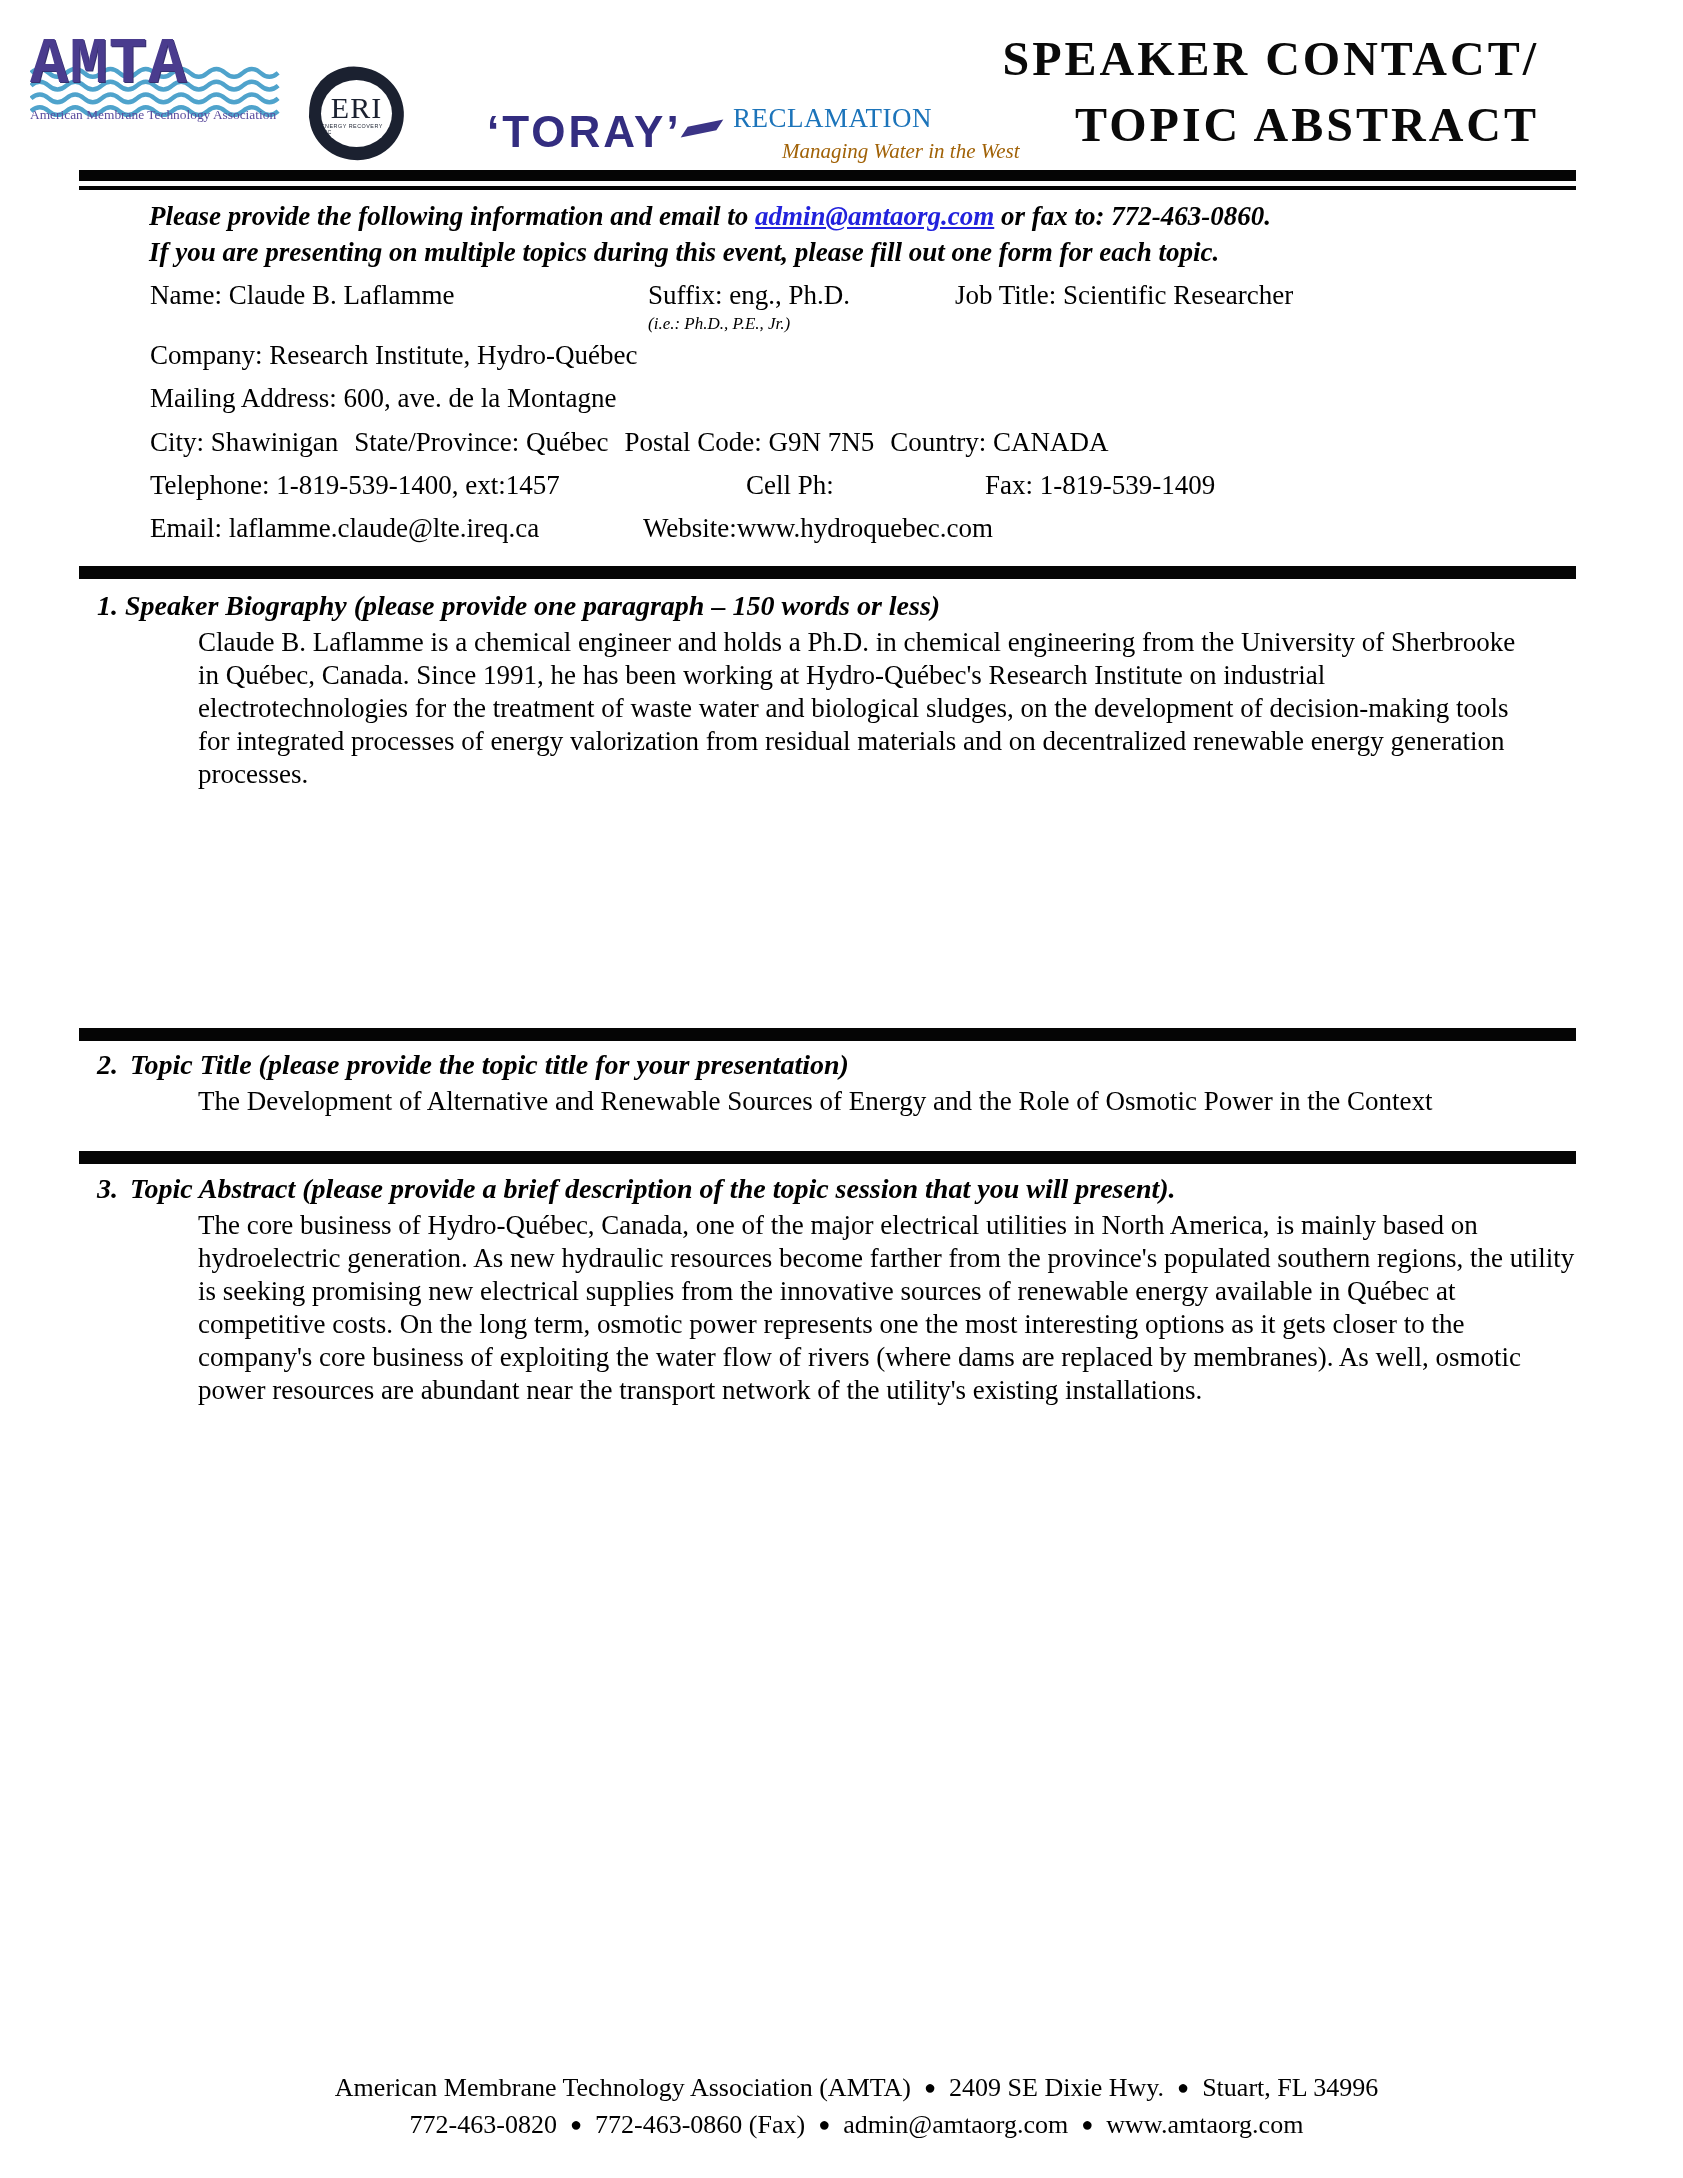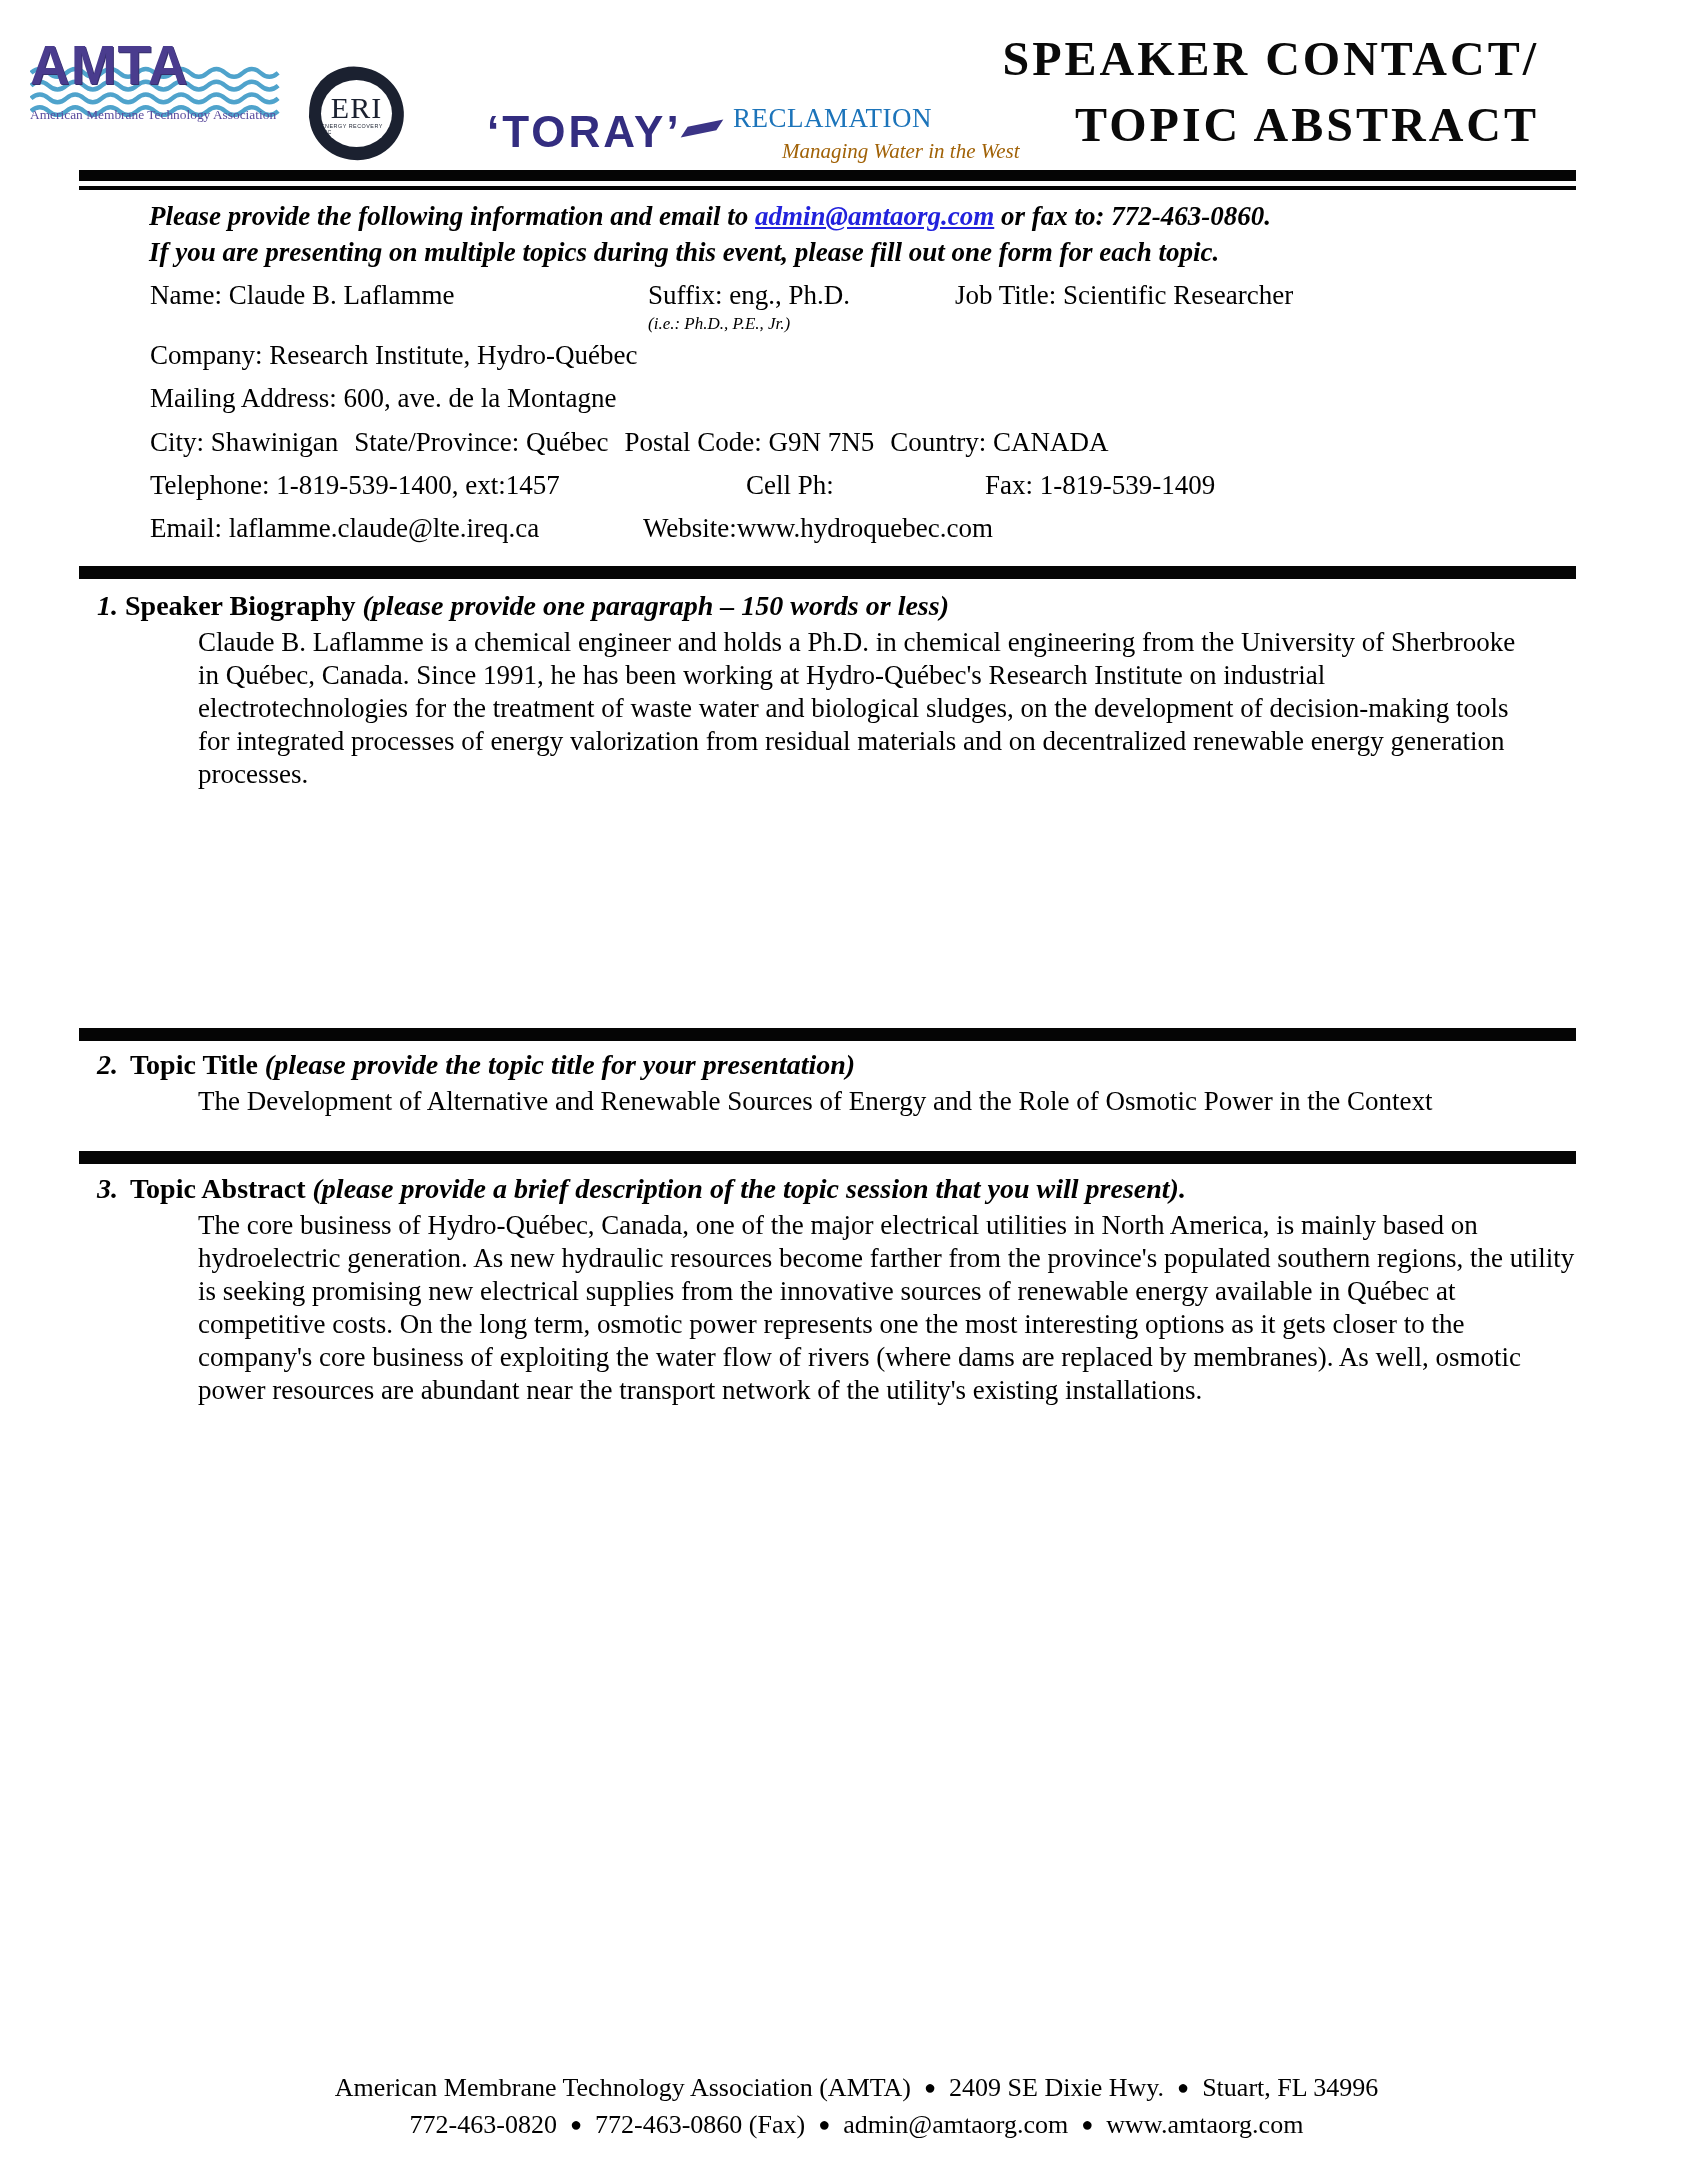--- a/index.html
+++ b/index.html
@@ -13,22 +13,22 @@
   }
 
   
   .header{position:absolute;left:0;top:0;width:1683px;height:168px;}
 
   
   .logo-amta{position:absolute;left:30px;top:26px;width:267px;height:119px;}
   .amta-waves{position:absolute;left:0;top:40px;z-index:1;}
   .amta-text{
     position:relative;z-index:2;
-    font-family:Liberation Sans, sans-serif;font-weight:bold;
-    font-size:55px;line-height:79px;letter-spacing:1px;
+    font-family:Liberation Mono, monospace;font-weight:bold;
+    font-size:64px;line-height:79px;letter-spacing:1px;
     color:#4a3c8e; text-shadow:1px 1px 0 #37306e;
   }
   .amta-tagline{
     position:relative;z-index:2;margin-top:2px;
     font-family:"Liberation Serif",serif;font-size:13.4px;color:#5a4a9c;
   }
 
   
   .logo-eri{position:absolute;left:309px;top:67px;width:103px;height:99px;}
   .eri-badge{
@@ -98,21 +98,21 @@
   .form-area{position:absolute;left:150px;top:0;width:1445px;font-size:27px;}
   .frow{position:absolute;left:0;white-space:nowrap;}
   .fitem{position:absolute;top:0;white-space:nowrap;}
   .suffix-hint{position:absolute;left:498px;top:314px;font-size:17px;font-style:italic;white-space:nowrap;}
   .gap{display:inline-block;width:16px;}
 
   
   .bar{position:absolute;left:79px;width:1497px;height:13px;background:#050505;}
   .sec-head{position:absolute;left:97px;font-size:28px;white-space:nowrap;}
   .sec-num{font-weight:bold;font-style:italic;}
-  .sec-title{font-weight:bold;}
+  .sec-title{font-weight:bold;font-style:italic;}
   .sec-hint{font-style:italic;font-weight:bold;}
   .sec-body{position:absolute;font-size:27px;line-height:33px;margin-left:45px;}
 
   
   .footer{position:absolute;left:0;top:2069px;width:1713px;text-align:center;font-size:26px;line-height:36px;}
   .bullet{display:inline-block;margin:0 13px;font-size:20px;vertical-align:2px;}
 </style>
 </head>
 <body>
 

